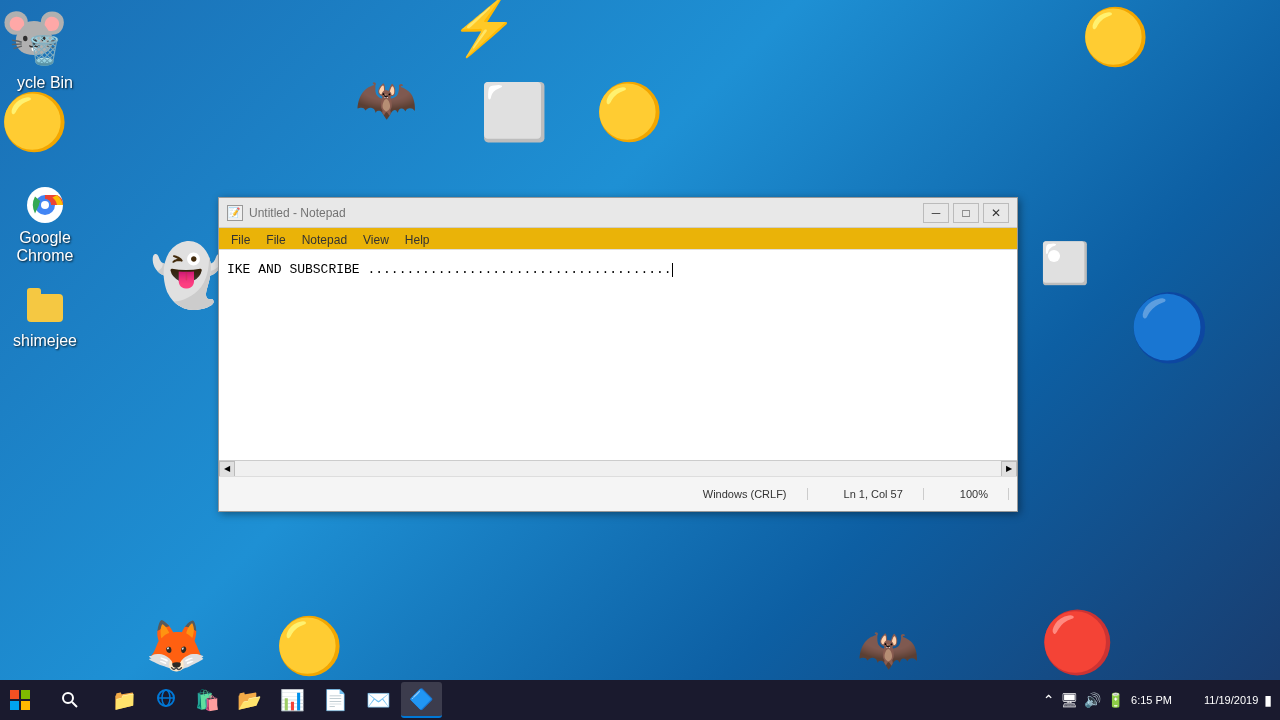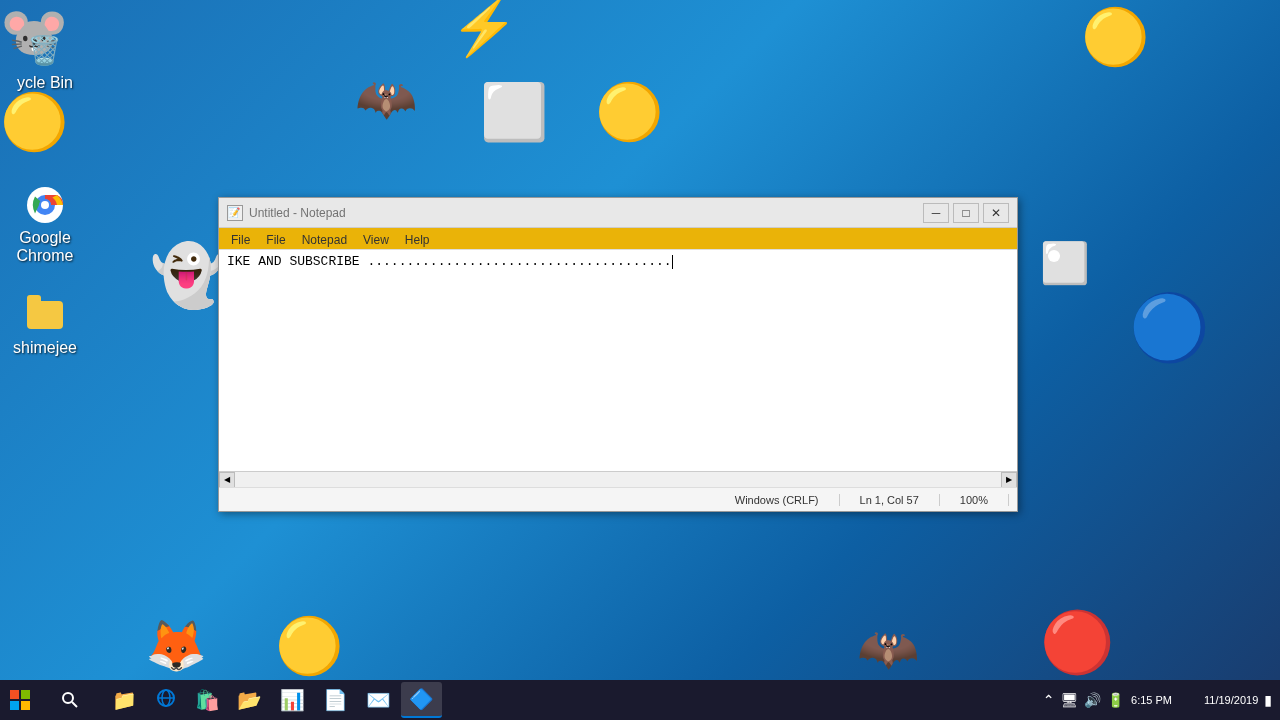--- a/index.html
+++ b/index.html
@@ -120,21 +120,21 @@
 
     .menu-item {
       padding: 2px 8px;
       font-size: 12px;
       color: #333;
       cursor: pointer;
     }
 
     .notepad-content {
       flex: 1;
-      padding: 4px 8px;
+      padding: 12px 8px;
       font-family: 'Courier New', monospace;
       font-size: 13px;
       color: #000;
       overflow: hidden;
       position: relative;
     }
 
     .notepad-text {
       white-space: pre;
     }
@@ -173,29 +173,29 @@
       cursor: pointer;
     }
 
     .scrollbar-track {
       flex: 1;
       height: 100%;
       background: #f0f0f0;
     }
 
     .notepad-statusbar {
-      height: 24px;
+      height: 35px;
       background: #f5f5f5;
       border-top: 1px solid #ddd;
       display: flex;
       align-items: center;
       padding: 0 8px;
       font-size: 11px;
       color: #333;
-      gap: 0;
+      gap: 16px;
     }
 
     .status-section {
       padding: 0 20px;
       border-right: 1px solid #ccc;
     }
 
     .status-section:first-child {
       flex: 1;
     }
@@ -438,21 +438,21 @@
         <path d="M18 8 L30 8 A10 10 0 0 1 36 18 L24 18 A6 6 0 0 0 18 12 Z" fill="#EA4335"></path>
         <path d="M30 8 A18 18 0 0 1 36 18 L30 18 A12 12 0 0 0 25.4 10.6 Z" fill="#FBBC05"></path>
         <path d="M8 26.4 A18 18 0 0 1 8 9.6 L14 14.8 A12 12 0 0 0 12 18 Z" fill="#34A853"></path>
         <circle cx="18" cy="18" r="6" fill="#4285F4"></circle>
         <circle cx="18" cy="18" r="4" fill="#fff"></circle>
       </svg>
     </div>
     <div class="icon-label">Google Chrome</div>
   </div>
 
-  <div class="desktop-icon" style="top: 295px; left: 10px;">
+  <div class="desktop-icon" style="top: 288px; left: 10px;">
     <div class="icon-img">
       <div class="folder-icon-shape"></div>
     </div>
     <div class="icon-label">shimejee</div>
   </div>
 
   <div class="notepad-window">
 
     <div class="notepad-titlebar">
       <div class="notepad-title-left">

